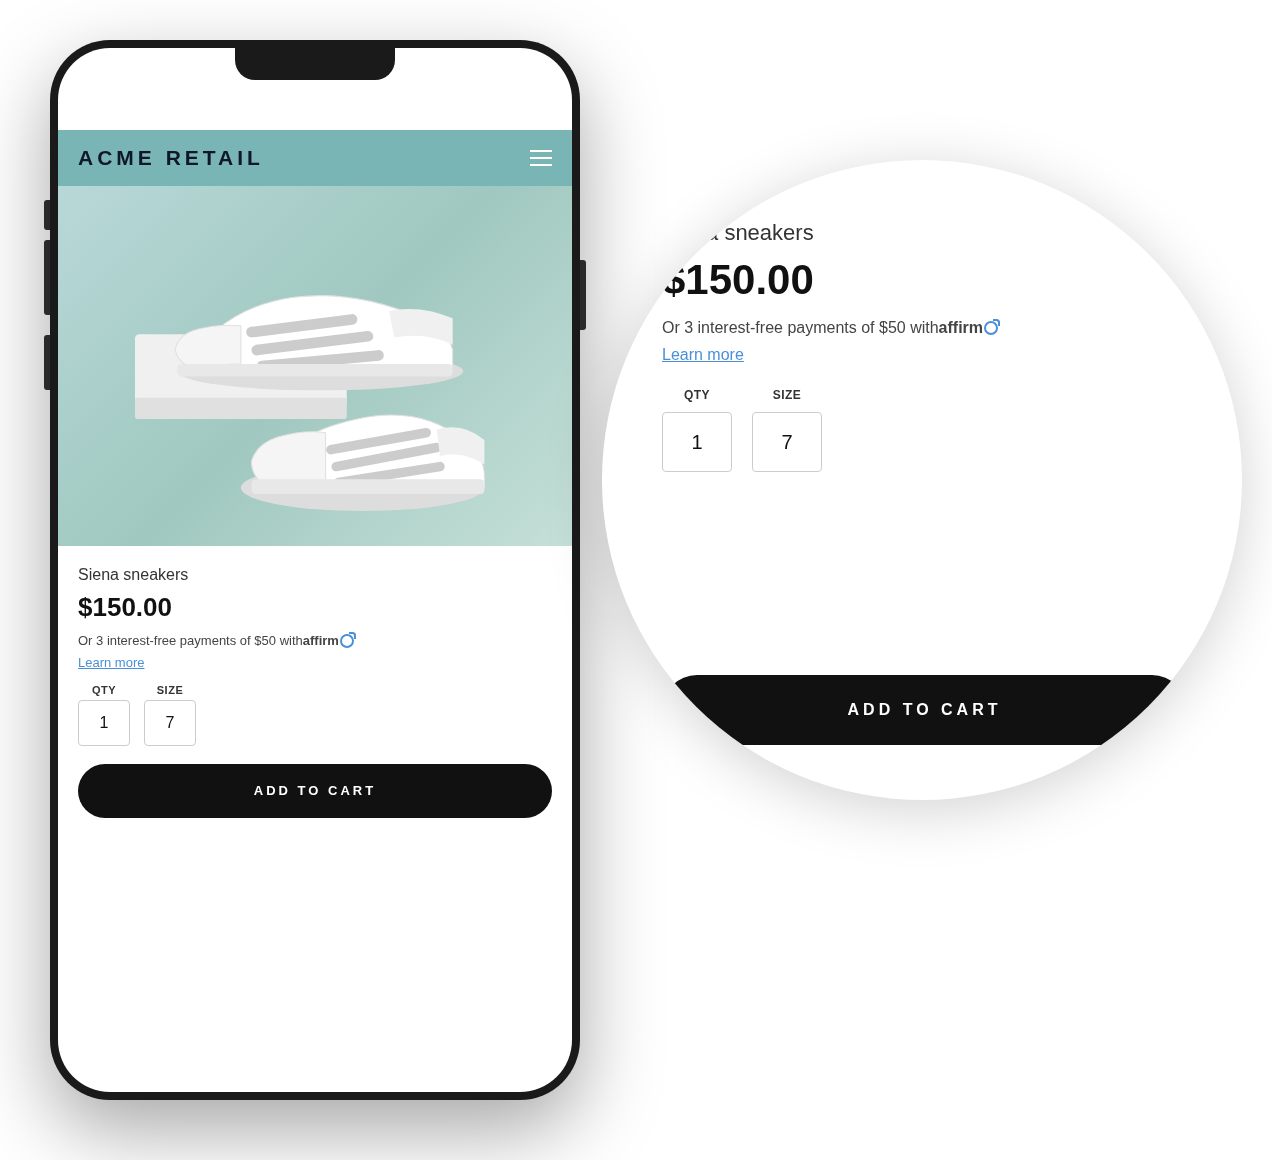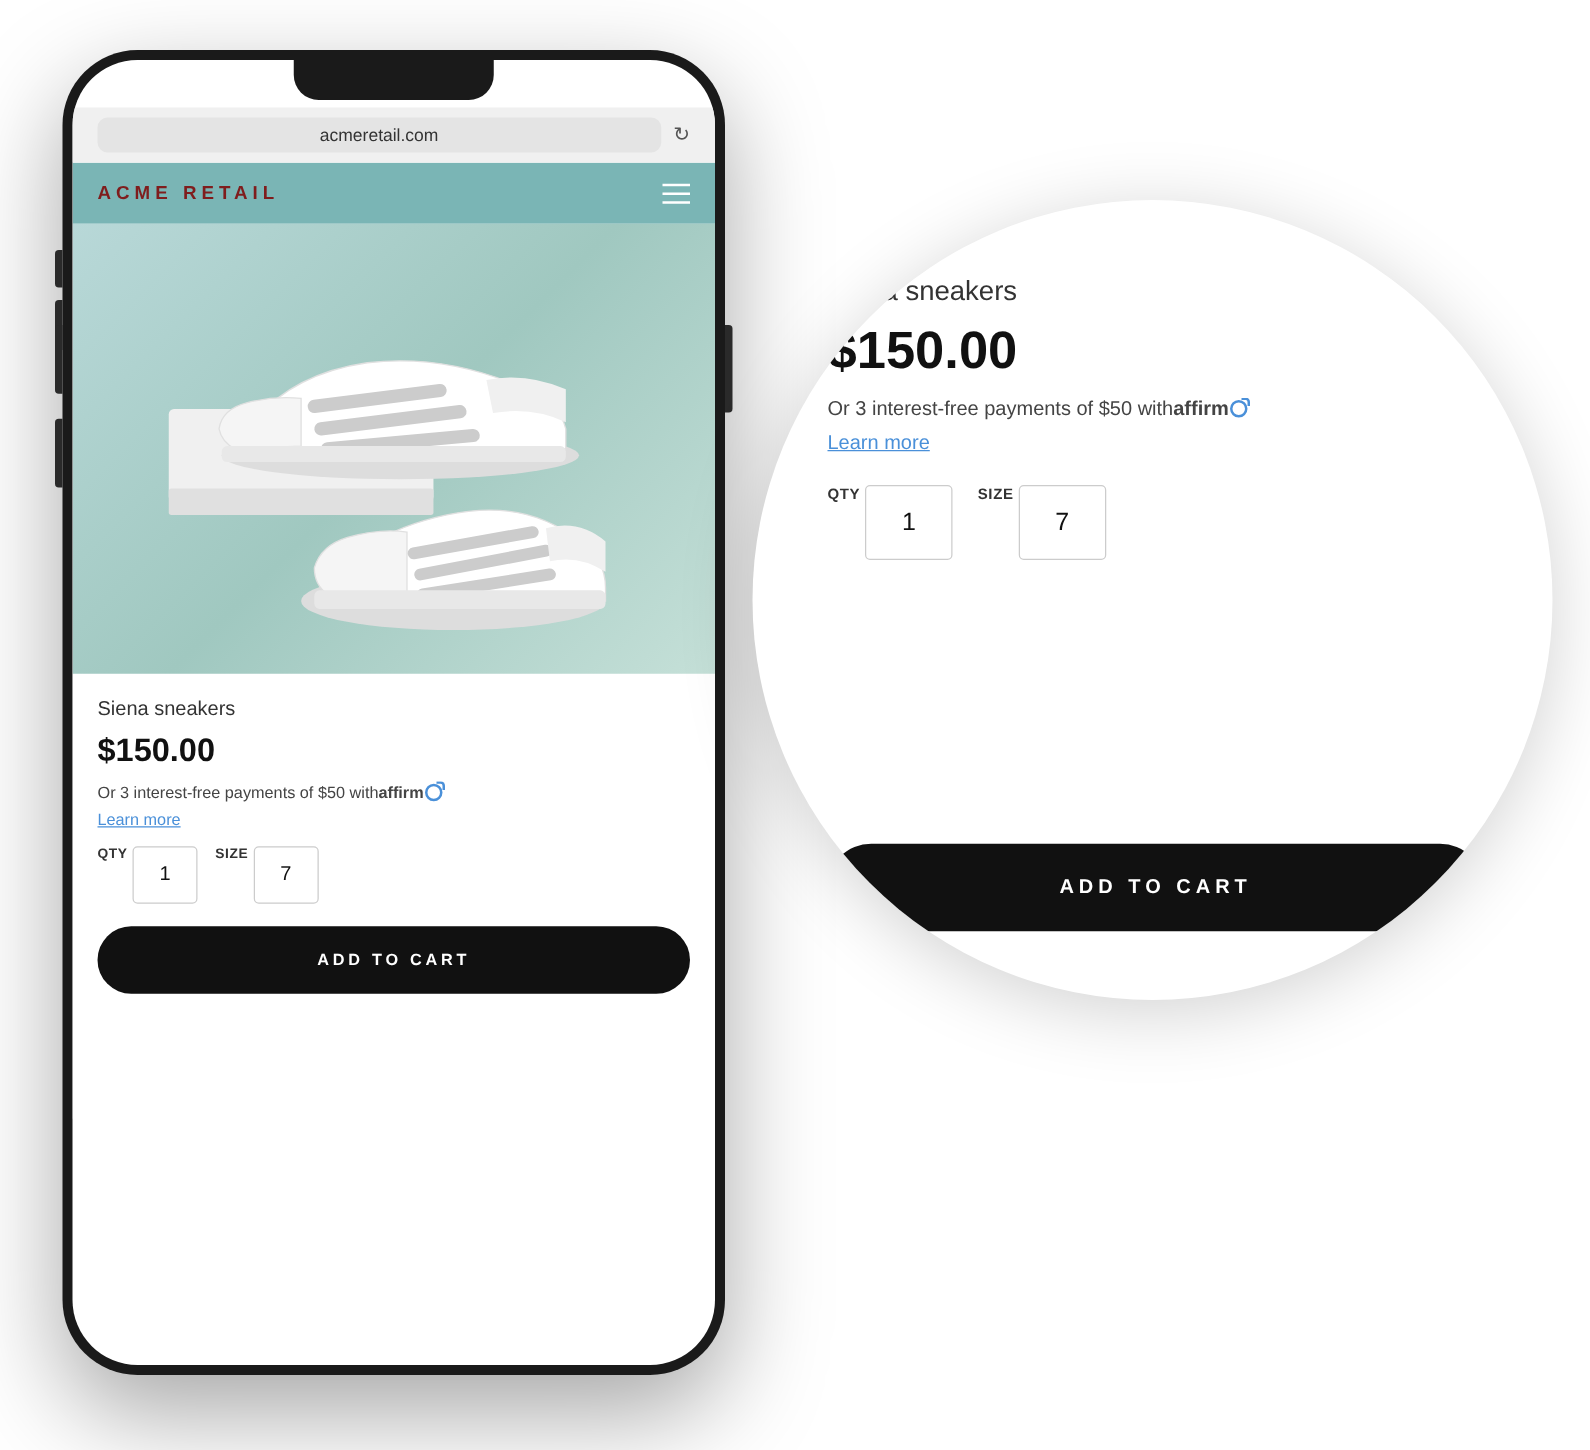--- a/index.html
+++ b/index.html
@@ -147,23 +147,23 @@
     
     .site-header {
       background: #7ab5b5;
       padding: 16px 20px;
       display: flex;
       align-items: center;
       justify-content: space-between;
     }
 
     .site-logo {
-      font-size: 15px;
+      font-size: 21px;
       font-weight: 600;
-      color: #7f1d1d;
+      color: #0f172a;
       letter-spacing: 4px;
     }
 
     .hamburger {
       display: flex;
       flex-direction: column;
       gap: 5px;
     }
 
     .hamburger span {
@@ -260,21 +260,23 @@
     }
 
     .qty-size-row {
       display: flex;
       gap: 14px;
       margin-bottom: 18px;
     }
 
     .qty-size-group {
       display: flex;
+      flex-direction: column;
       gap: 4px;
+      align-items: center;
     }
 
     .field-label {
       font-size: 11px;
       font-weight: 600;
       color: #333;
       letter-spacing: 0.5px;
     }
 
     .field-box {
@@ -417,26 +419,20 @@
 
   <div class="phone">
     <div class="mute"></div>
     <div class="vol-up"></div>
     <div class="vol-down"></div>
 
     <div class="phone-inner">
 
       <div class="notch"></div>
 
-      <div class="browser-bar">
-        <div class="url-bar">
-          <span class="url-text">acmeretail.com</span>
-        </div>
-        <span class="reload-icon">↻</span>
-      </div>
 
       <div class="phone-page">
 
         <div class="site-header">
           <span class="site-logo">ACME RETAIL</span>
           <div class="hamburger">
             <span></span>
             <span></span>
             <span></span>
           </div>

